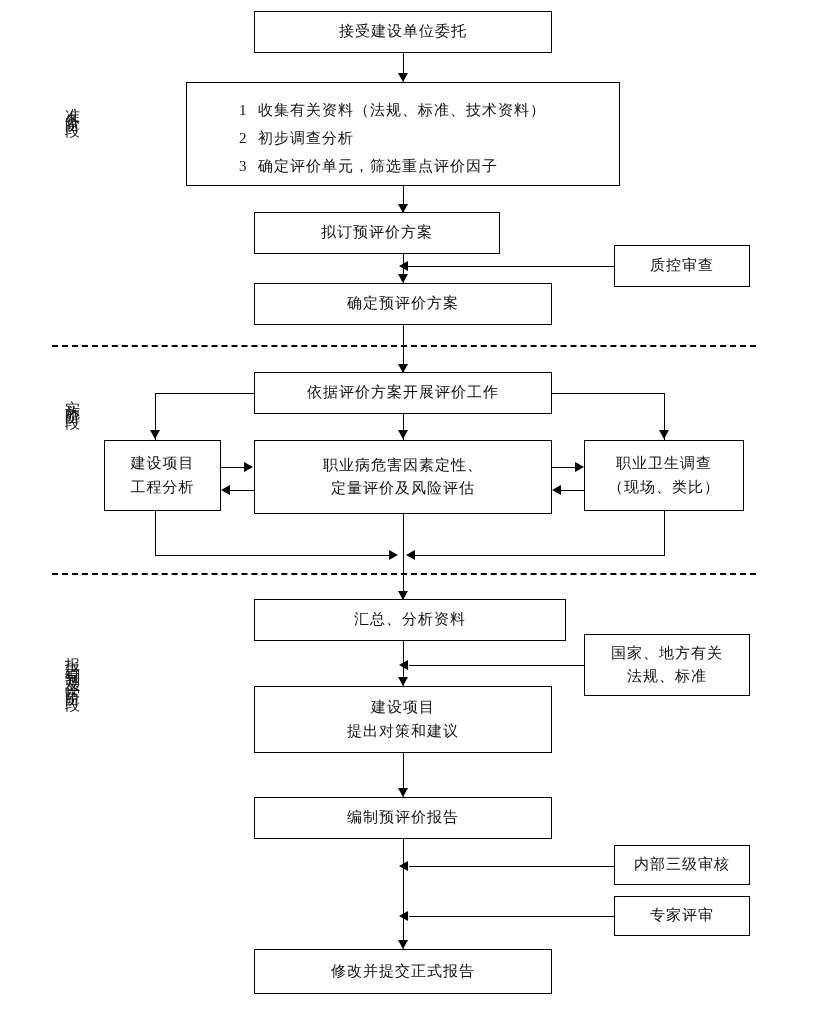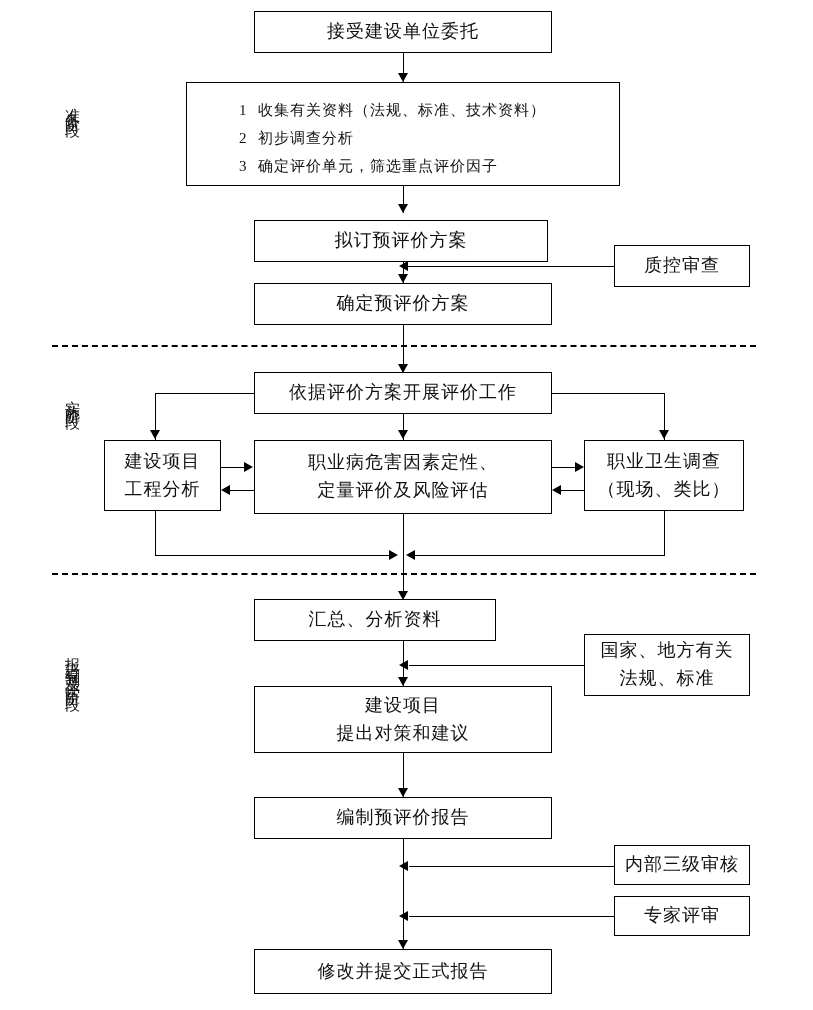--- a/index.html
+++ b/index.html
@@ -19,21 +19,21 @@
   
   .box {
     position: absolute;
     box-sizing: border-box;
     border: 1px solid #000000;
     background: #ffffff;
     display: flex;
     flex-direction: column;
     align-items: center;
     justify-content: center;
-    font-size: 18px;
+    font-size: 15px;
     line-height: 1.55;
     color: #111111;
     letter-spacing: 1px;
     text-align: center;
     z-index: 3;
   }
   .box .ln { display: block; white-space: nowrap; }
 
   
   .listbox {
@@ -129,21 +129,21 @@
       <span class="num">2</span><span>初步调查分析</span>
     </span>
     <span class="row">
       <span class="num">3</span><span>确定评价单元，筛选重点评价因子</span>
     </span>
   </div>
 
   <div class="vline" style="left:403px; top:186px; height:27px;"></div>
   <div class="arrow down" style="left:398px; top:204px;"></div>
 
-  <div class="box" style="left:254px; top:220px; width:294px; height:42px;">
+  <div class="box" style="left:254px; top:212px; width:246px; height:42px;">
     <span class="ln">拟订预评价方案</span>
   </div>
 
   <div class="box" style="left:614px; top:245px; width:136px; height:42px;">
     <span class="ln">质控审查</span>
   </div>
 
   <div class="hline" style="left:408px; top:266px; width:206px;"></div>
   <div class="arrow left" style="left:399px; top:261px;"></div>
 
@@ -207,21 +207,21 @@
 
   <div class="vline" style="left:664px; top:511px; height:44px;"></div>
   <div class="hline" style="left:414px; top:555px; width:251px;"></div>
   <div class="arrow left" style="left:406px; top:550px;"></div>
 
   <div class="vline" style="left:403px; top:511px; height:89px;"></div>
   <div class="arrow down" style="left:398px; top:591px;"></div>
 
   <div class="divider" style="left:52px; top:573px; width:704px;"></div>
 
-  <div class="box" style="left:254px; top:599px; width:242px; height:42px;">
+  <div class="box" style="left:254px; top:599px; width:312px; height:42px;">
     <span class="ln">汇总、分析资料</span>
   </div>
 
   <div class="box" style="left:584px; top:634px; width:166px; height:62px;">
     <span class="ln">国家、地方有关</span>
     <span class="ln">法规、标准</span>
   </div>
   <div class="hline" style="left:409px; top:665px; width:175px;"></div>
   <div class="arrow left" style="left:399px; top:660px;"></div>
 

